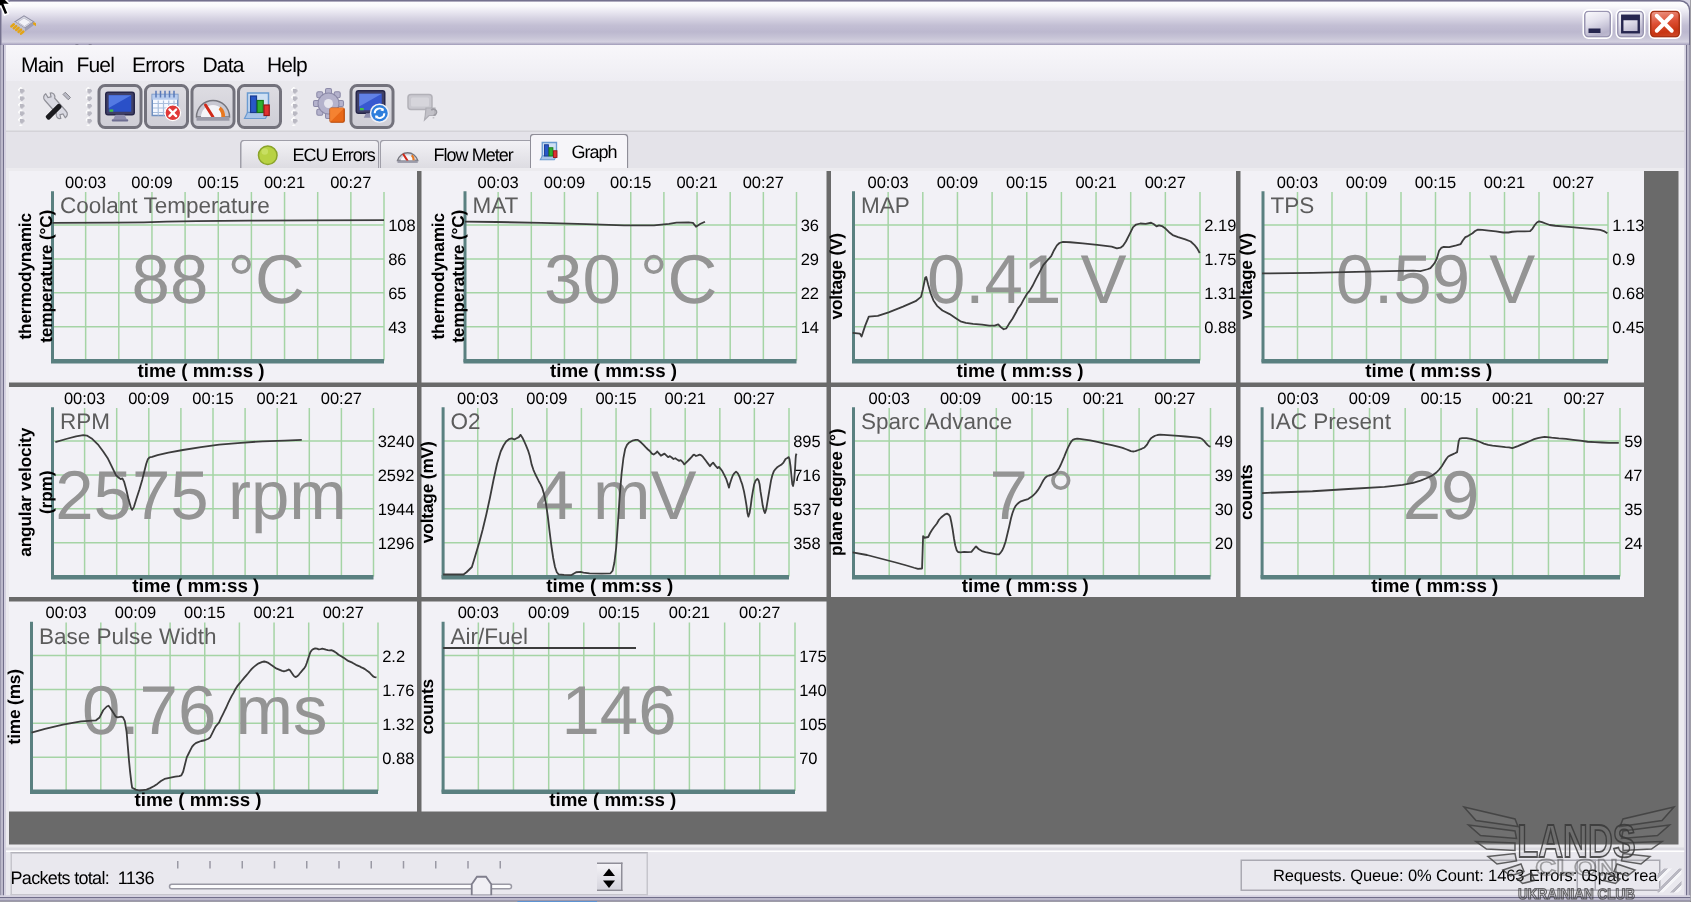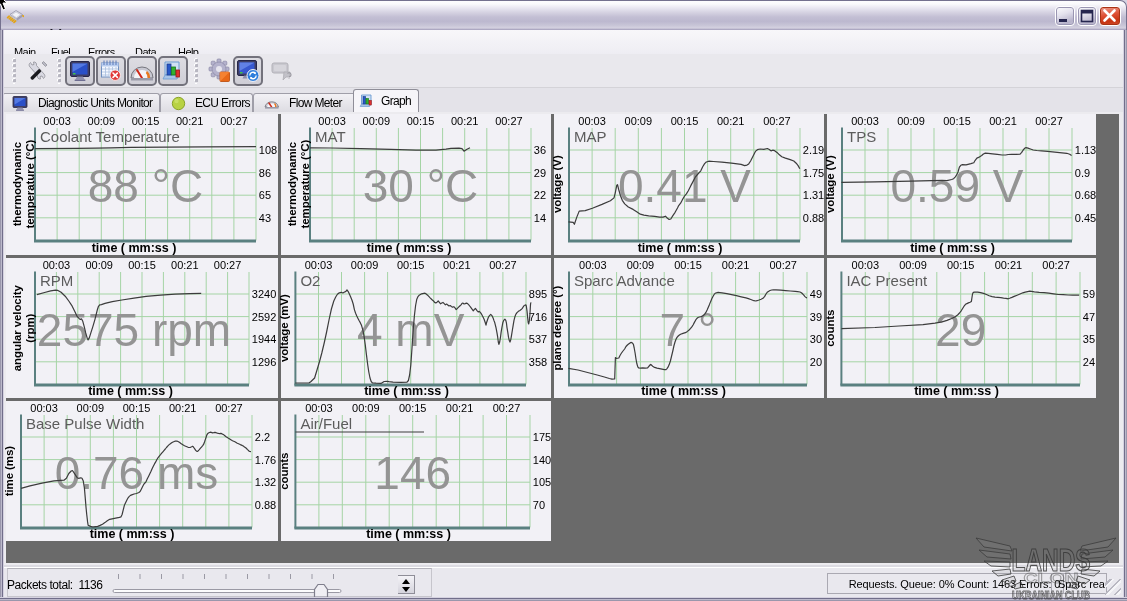--- a/index.html
+++ b/index.html
@@ -12,21 +12,21 @@
   background:linear-gradient(#fdfdfe 0%, #fafafc 10%, #e9e7f1 24%, #d7d4e3 38%, #c3bfd4 55%, #bcb8cf 70%, #c8c5d7 84%, #d4d1e0 93%, #a09bb8 100%);
   border-radius:7px 7px 0 0; border-top:1px solid #74718e; border-left:1px solid #74718e; border-right:1px solid #74718e; }
 #title-text { left:27px; top:7px; font-size:14px; letter-spacing:-0.45px; font-weight:bold; color:#1c1c24; letter-spacing:0.2px; text-shadow:1px 1px 1px rgba(255,255,255,0.5);margin-top:20px; }
 .winbtn { top:6px; width:20px; height:20px; border-radius:4px; border:1px solid #fff;
   background:linear-gradient(160deg, #fdfdfe 0%, #e3e1ed 40%, #b6b2ca 80%, #c6c2d6 100%);
   box-shadow:inset 0 0 0 1px #9a96b2; }
 #btn-close { left:1099px; width:22px; background:linear-gradient(170deg,#eda092 0%, #dd4f34 45%, #c83412 75%, #cf5030 100%); box-shadow:inset 0 0 0 1px #a83214; }
 
 
 #menubar { left:4px; top:30px; width:1119px; height:24px; background:linear-gradient(#f8f7fa,#eeedf3); }
-#menubar span { position:absolute; top:16px; font-size:11px; letter-spacing:-0.55px; color:#000;text-decoration:underline; }
+#menubar span { position:absolute; top:5px; font-size:14px; letter-spacing:-0.55px; color:#000; }
 
 
 #toolbar { left:4px; top:54px; width:1119px; height:34px; background:#e9e8ed; border-bottom:1px solid #d4d3d8; }
 .grip { position:absolute; top:4px; width:5px; height:26px;
   background-image:radial-gradient(circle at 2.6px 2.6px, #b9b8c2 1.5px, rgba(0,0,0,0) 1.7px), radial-gradient(circle at 1.8px 1.8px, #ffffff 1.5px, rgba(0,0,0,0) 1.7px);
   background-size:5px 5px; }
 .tbtn { position:absolute; top:2px; width:30px; height:30px; border:2px solid #73727c; border-radius:5px; background:linear-gradient(#dddce2,#cfced6); }
 .tbtn svg, .tico svg { position:absolute; left:50%; top:50%; transform:translate(-50%,-50%); }
 .tico { position:absolute; top:2px; width:30px; height:30px; }
 
@@ -204,30 +204,20 @@
       <svg width="24" height="22" viewBox="0 0 24 22">
 <rect x="2" y="3" width="16" height="10" rx="2" fill="#c9c8cf" stroke="#b2b1b8" stroke-width="1"></rect>
 <rect x="4" y="5" width="12" height="6" rx="1" fill="#d6d5db"></rect>
 <path d="M14 12 L20 12 L20 17 L16 17 L13 20 L13.5 17 Z" fill="#c2c1c8" stroke="#aeadb4" stroke-width="0.8"></path>
 <path d="M17.5 13.5 a2 2 0 1 1 1.5 3.3 M19 18.3 v0.5" fill="none" stroke="#9a99a0" stroke-width="1.1"></path>
 </svg>
     </div>
 </div>
 
 <div id="tabbar" class="abs">
-  <div class="tab" style="left:-2px;width:158px">
-      <span class="ticon" style="left:9px"><svg width="16" height="15" viewBox="0 0 16 15">
-<rect x="1" y="0.5" width="14" height="11" rx="1" fill="#3f3f66" stroke="#26264a" stroke-width="0.8"></rect>
-<rect x="2.5" y="2" width="11" height="8" fill="#2a50c8"></rect>
-<path d="M2.5 2 L13.5 2 L2.5 8.5 Z" fill="#5a80e8" opacity="0.85"></path>
-<path d="M5.5 11.5 L10.5 11.5 L11.5 13.5 L4.5 13.5 Z" fill="#8f8fae"></path>
-<rect x="4" y="13.5" width="8" height="1.2" rx="0.5" fill="#6e6e92"></rect>
-</svg></span>
-      <span class="tablabel" style="left:35px">Diagnostic Units Monitor</span>
-    </div>
   <div class="tab" style="left:156px;width:93px">
       <span class="ticon" style="left:10px"><svg width="15" height="15" viewBox="0 0 15 15">
 <circle cx="7.5" cy="7.5" r="6.2" fill="#b8d243" stroke="#8aa32a" stroke-width="1"></circle>
 <circle cx="5.5" cy="5" r="2.2" fill="#cce26a" opacity="0.8"></circle>
 </svg></span>
       <span class="tablabel" style="left:34px">ECU Errors</span>
     </div>
   <div class="tab" style="left:249px;width:114px">
       <span class="ticon" style="left:9px"><svg width="17" height="14" viewBox="0 0 17 14">
 <path d="M2 11 A7 7 0 0 1 15.5 11 Z" fill="#d2d2da" stroke="#76767e" stroke-width="0.9"></path>

